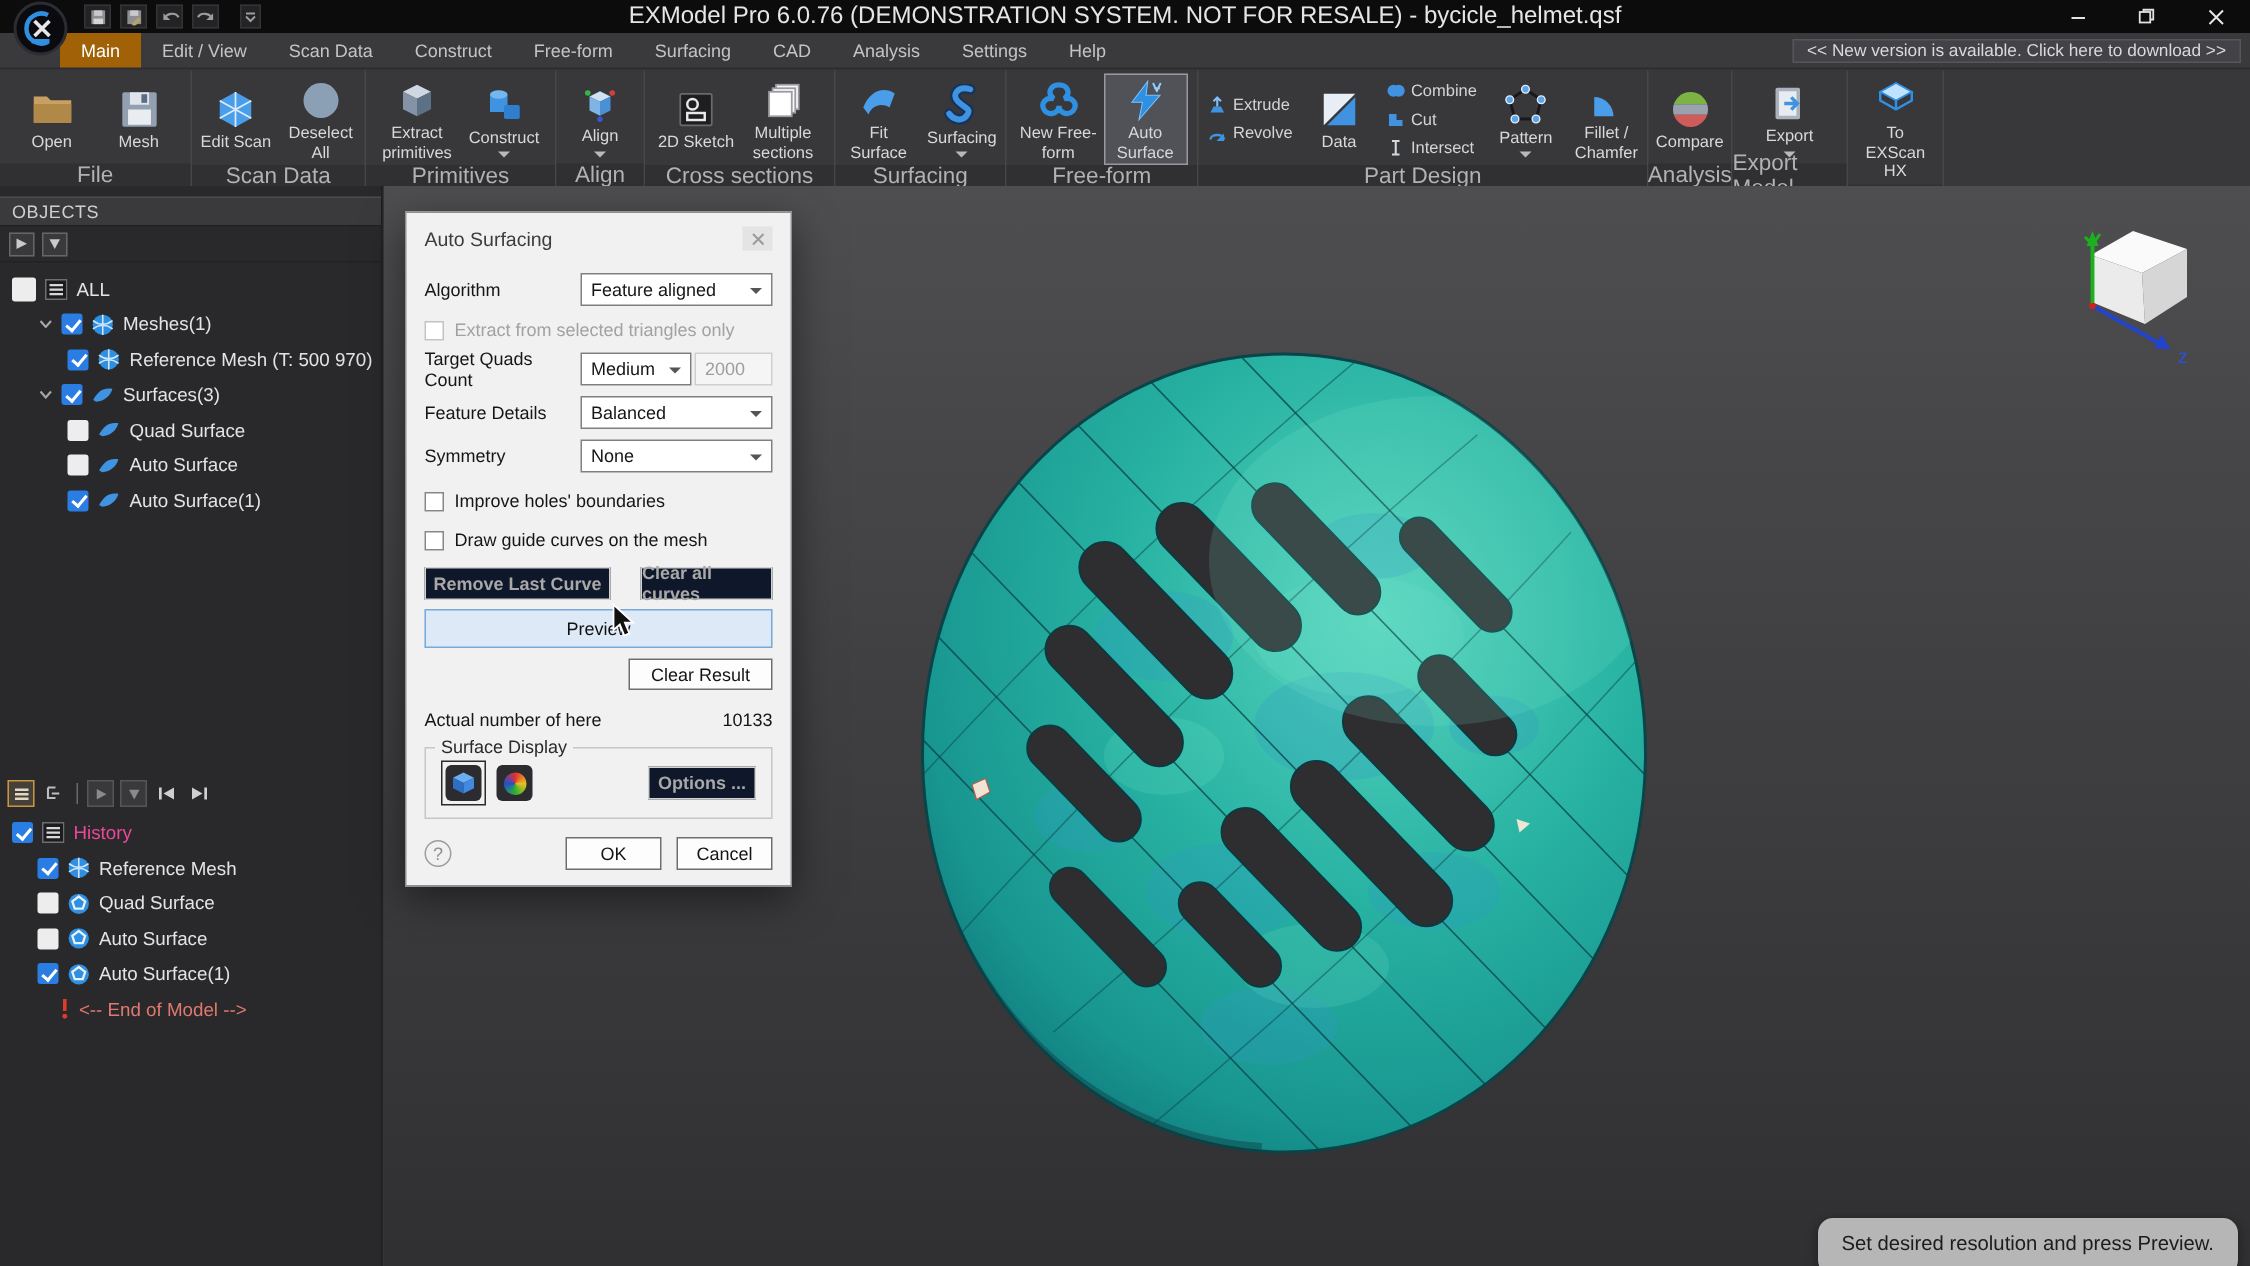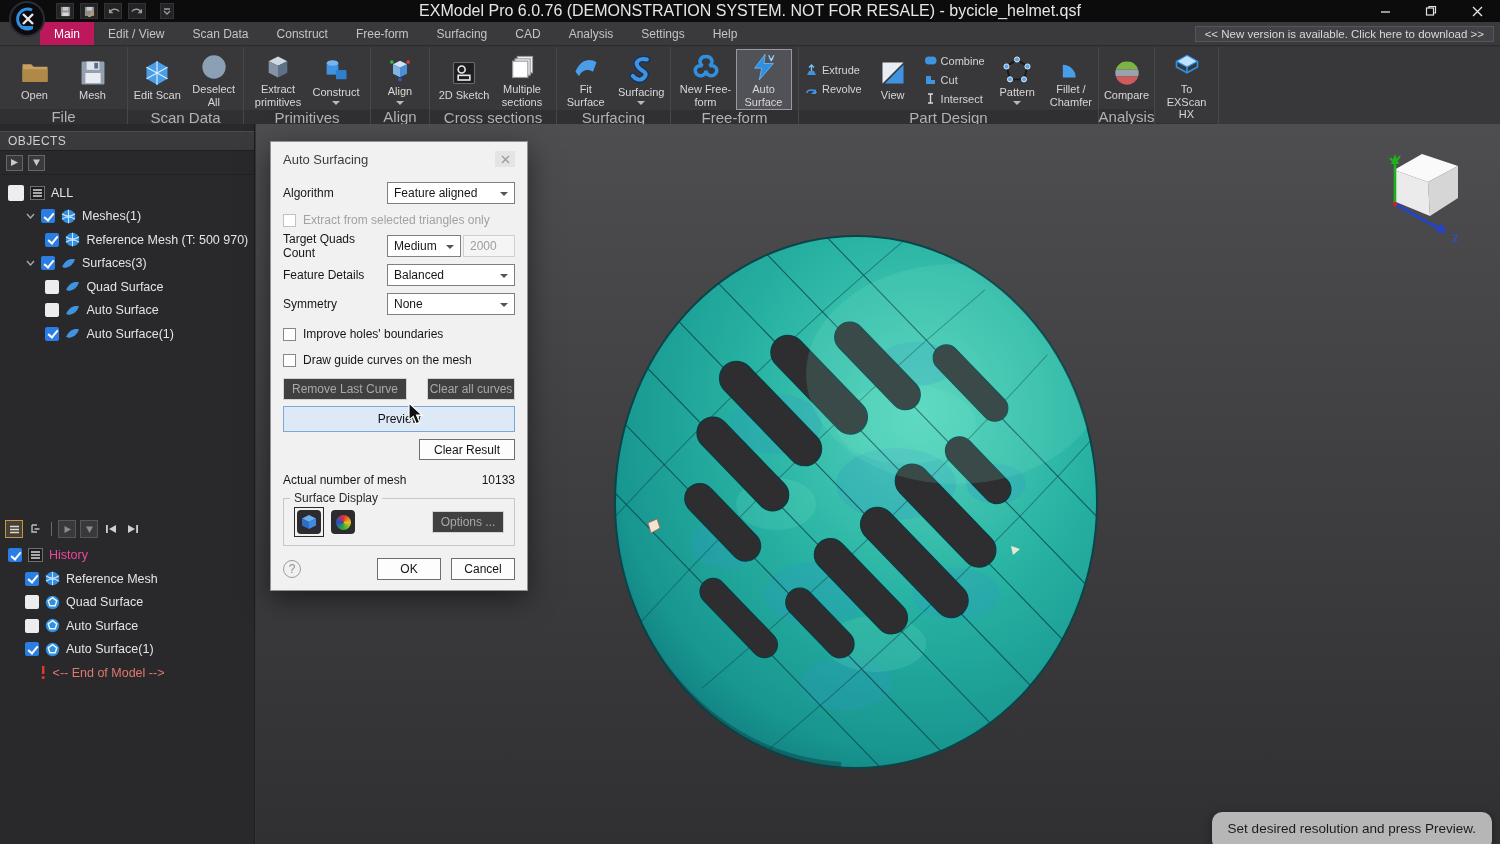--- a/index.html
+++ b/index.html
@@ -12,21 +12,21 @@
   .qat{position:absolute;left:56px;top:3px;display:flex;gap:6px;align-items:center;}
   .qbtn{width:18px;height:16px;background:#232325;border:1px solid #343436;display:flex;align-items:center;justify-content:center;}
   .title-text{flex:1;text-align:center;color:#e6e6e6;font-size:16px;}
   .winbtns{position:absolute;right:0;top:0;height:22px;display:flex;}
   .winbtn{width:46px;height:22px;display:flex;align-items:center;justify-content:center;}
 
   
   .tabrow{position:absolute;left:0;top:22px;width:100%;height:24px;background:#3a3a3d;display:flex;align-items:stretch;border-bottom:1px solid #2c2c2e;}
   .tabs{display:flex;margin-left:40px;}
   .tab{padding:0 14px;display:flex;align-items:center;color:#c4c4c6;font-size:12px;cursor:default;}
-  .tab.active{background:#be185d;color:#fff;text-align:center;}
+  .tab.active{background:#a16207;color:#fff;text-align:center;}
   .update-notice{margin-left:auto;align-self:center;margin-right:6px;border:1px solid #55555a;background:#434347;color:#d9d9db;font-size:11.5px;padding:1px 9px;}
 
   
   .ribbon{position:absolute;left:0;top:47px;width:100%;height:77px;background:#38383a;display:flex;}
   .rgroup{height:100%;border-right:1px solid #474749;display:flex;flex-direction:column;flex:none;}
   .rbody{flex:1;display:flex;align-items:center;justify-content:center;gap:2px;padding:2px 2px 0;}
   .rname{height:15px;background:#303032;color:#b2b2b4;font-size:15px;display:flex;align-items:center;justify-content:center;}
   .rbtn{width:56px;display:flex;flex-direction:column;align-items:center;justify-content:flex-start;gap:2px;padding:3px 0 1px;border:1px solid transparent;}
   .rbtn .lbl{color:#d8d8da;font-size:11px;line-height:1.15;text-align:center;max-width:58px;}
   .rbtn.active{background:#515158;border:1px solid #98989e;}
@@ -64,21 +64,21 @@
   .dclose{margin-left:auto;width:20px;height:16px;display:flex;align-items:center;justify-content:center;background:#e4e4e4;}
   .drow{display:flex;align-items:center;}
   .drow .dlabel{flex:1;}
   .dselect{width:128px;height:22px;background:#fff;border:1px solid #7f7f7f;display:flex;align-items:center;padding:0 6px;position:relative;}
   .dselect::after{content:"";position:absolute;right:6px;top:9px;width:0;height:0;border-left:4px solid transparent;border-right:4px solid transparent;border-top:4px solid #555;}
   .dcheckrow{display:flex;align-items:center;gap:7px;height:18px;}
   .dcb{width:13px;height:13px;background:#fff;border:1px solid #878787;flex:none;}
   .dcb.dis{border-color:#c2c2c2;}
   .dis-label{color:#a2a2a2;}
   .dbtn{background:#fdfdfd;border:1px solid #6e6e6e;display:flex;align-items:center;justify-content:center;font-size:12px;color:#141414;}
-  .dbtn.dis{border-color:#d2d2d2;background:#404040;color:#a8a8a8;}
+  .dbtn.dis{border-color:#d2d2d2;background:#0f172a;color:#a8a8a8;font-weight:bold;}
   .preview-btn{height:26px;background:#dde9f7;border:1px solid #79a8da;display:flex;align-items:center;justify-content:center;color:#111;}
   .groupbox{position:relative;border:1px solid #c7c7c7;height:48px;display:flex;align-items:center;padding:4px 10px;}
   .groupbox .legend{position:absolute;top:-8px;left:6px;background:#f1f1f1;padding:0 4px;font-size:12px;color:#2a2a2a;}
   .swatch{width:24px;height:24px;border-radius:4px;background:#2c2c30;display:flex;align-items:center;justify-content:center;}
   .swatch-wrap{padding:2px;border:1.5px solid transparent;}
   .swatch-wrap.sel{border-color:#2b2b2b;}
   .helpcirc{width:18px;height:18px;border-radius:50%;border:1.5px solid #9c9c9c;color:#8e8e8e;display:flex;align-items:center;justify-content:center;font-size:12px;}
 
   .cursor{position:absolute;left:408px;top:402px;z-index:60;}
 </style>
@@ -326,21 +326,21 @@
                 <path d="M11 6v5H6z" fill="#3f93e0"></path>
               </svg>
             <span class="lbl">Revolve</span>
           </div>
         </div>
         <div class="rbtn" style="width:50px">
           <svg width="28" height="28" viewBox="0 0 24 24">
               <polygon points="3,3 21,3 3,21" fill="#e7eef6"></polygon>
               <polygon points="21,5 21,21 5,21" fill="#3f93e0"></polygon>
             </svg>
-          <span class="lbl">View</span>
+          <span class="lbl">Data</span>
         </div>
         <div class="minicol">
           <div class="minirow">
             <svg width="13" height="13" viewBox="0 0 13 13">
                 <circle cx="5" cy="6.5" r="4" fill="#3f93e0"></circle>
                 <circle cx="8.5" cy="6.5" r="4" fill="#3f93e0"></circle>
               </svg>
             <span class="lbl">Combine</span>
           </div>
           <div class="minirow">
@@ -394,20 +394,34 @@
                 <rect x="0" y="9" width="24" height="6" fill="#9aa3ad"></rect>
                 <rect x="0" y="15" width="24" height="8" fill="#cf5b5b"></rect>
               </g>
             </svg>
           <span class="lbl">Compare</span>
         </div>
       </div>
       <div class="rname">Analysis</div>
     </div>
 
+    <div class="rgroup" style="width:77px">
+      <div class="rbody">
+        <div class="rbtn">
+          <svg width="28" height="28" viewBox="0 0 24 24">
+              <rect x="4" y="3" width="14" height="18" rx="1" fill="#aab3bd"></rect>
+              <rect x="6" y="5" width="10" height="14" fill="#e8ecf0"></rect>
+              <path d="M9 12h7M13 8.5l3.5 3.5-3.5 3.5" stroke="#3f93e0" stroke-width="2" fill="none"></path>
+            </svg>
+          <span class="lbl">Export</span>
+          <span class="caret"></span>
+        </div>
+      </div>
+      <div class="rname">Export Model</div>
+    </div>
 
     <div class="rgroup" style="width:64px">
       <div class="rbody">
         <div class="rbtn">
           <svg width="28" height="28" viewBox="0 0 24 24">
               <polygon points="12,2 21,7 12,12 3,7" fill="#bfe3ff" stroke="#2f8fe0"></polygon>
               <path d="M3 7v5l9 5 9-5V7" fill="none" stroke="#2f8fe0" stroke-width="1.4"></path>
               <path d="M12 12v5" stroke="#2f8fe0" stroke-width="1.4"></path>
             </svg>
           <span class="lbl">To EXScan HX</span>
@@ -736,21 +750,21 @@
         <span>Preview</span>
       </div>
 
     <div class="drow" style="margin-top:7px;height:21px;justify-content:flex-end">
       <div class="dbtn" style="width:96px;height:21px">
           <span>Clear Result</span>
         </div>
     </div>
 
     <div class="drow" style="margin-top:12px;height:16px">
-      <span class="dlabel">Actual number of mesh</span>
+      <span class="dlabel">Actual number of here</span>
       <span>10133</span>
     </div>
 
     <div class="groupbox" style="margin-top:10px">
       <span class="legend">Surface Display</span>
       <div class="swatch-wrap sel">
         <div class="swatch">
           <svg width="16" height="16" viewBox="0 0 16 16">
               <polygon points="8,1 15,4.5 8,8 1,4.5" fill="#6aaef0"></polygon>
               <polygon points="1,4.5 8,8 8,15 1,11.5" fill="#2d6fc4"></polygon>

